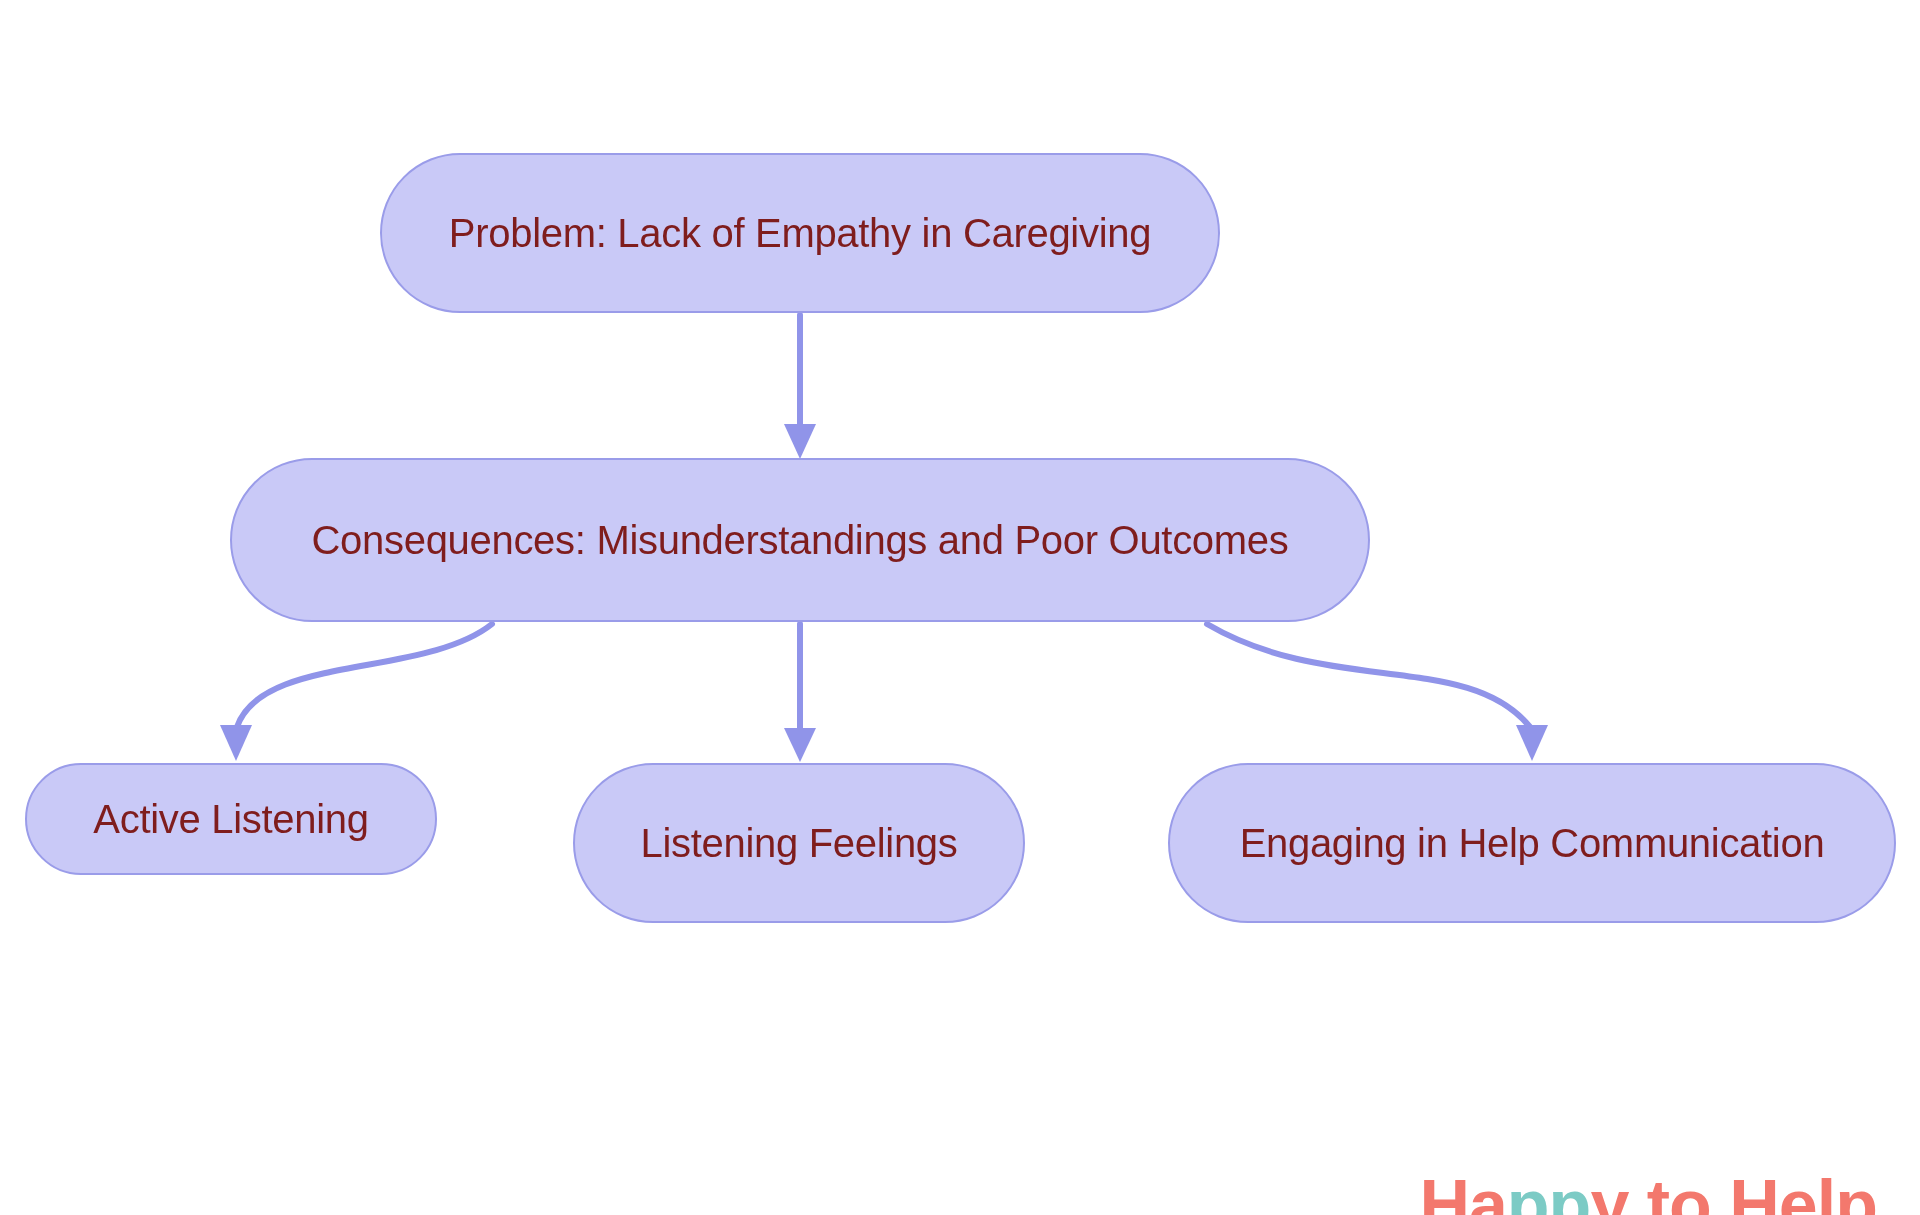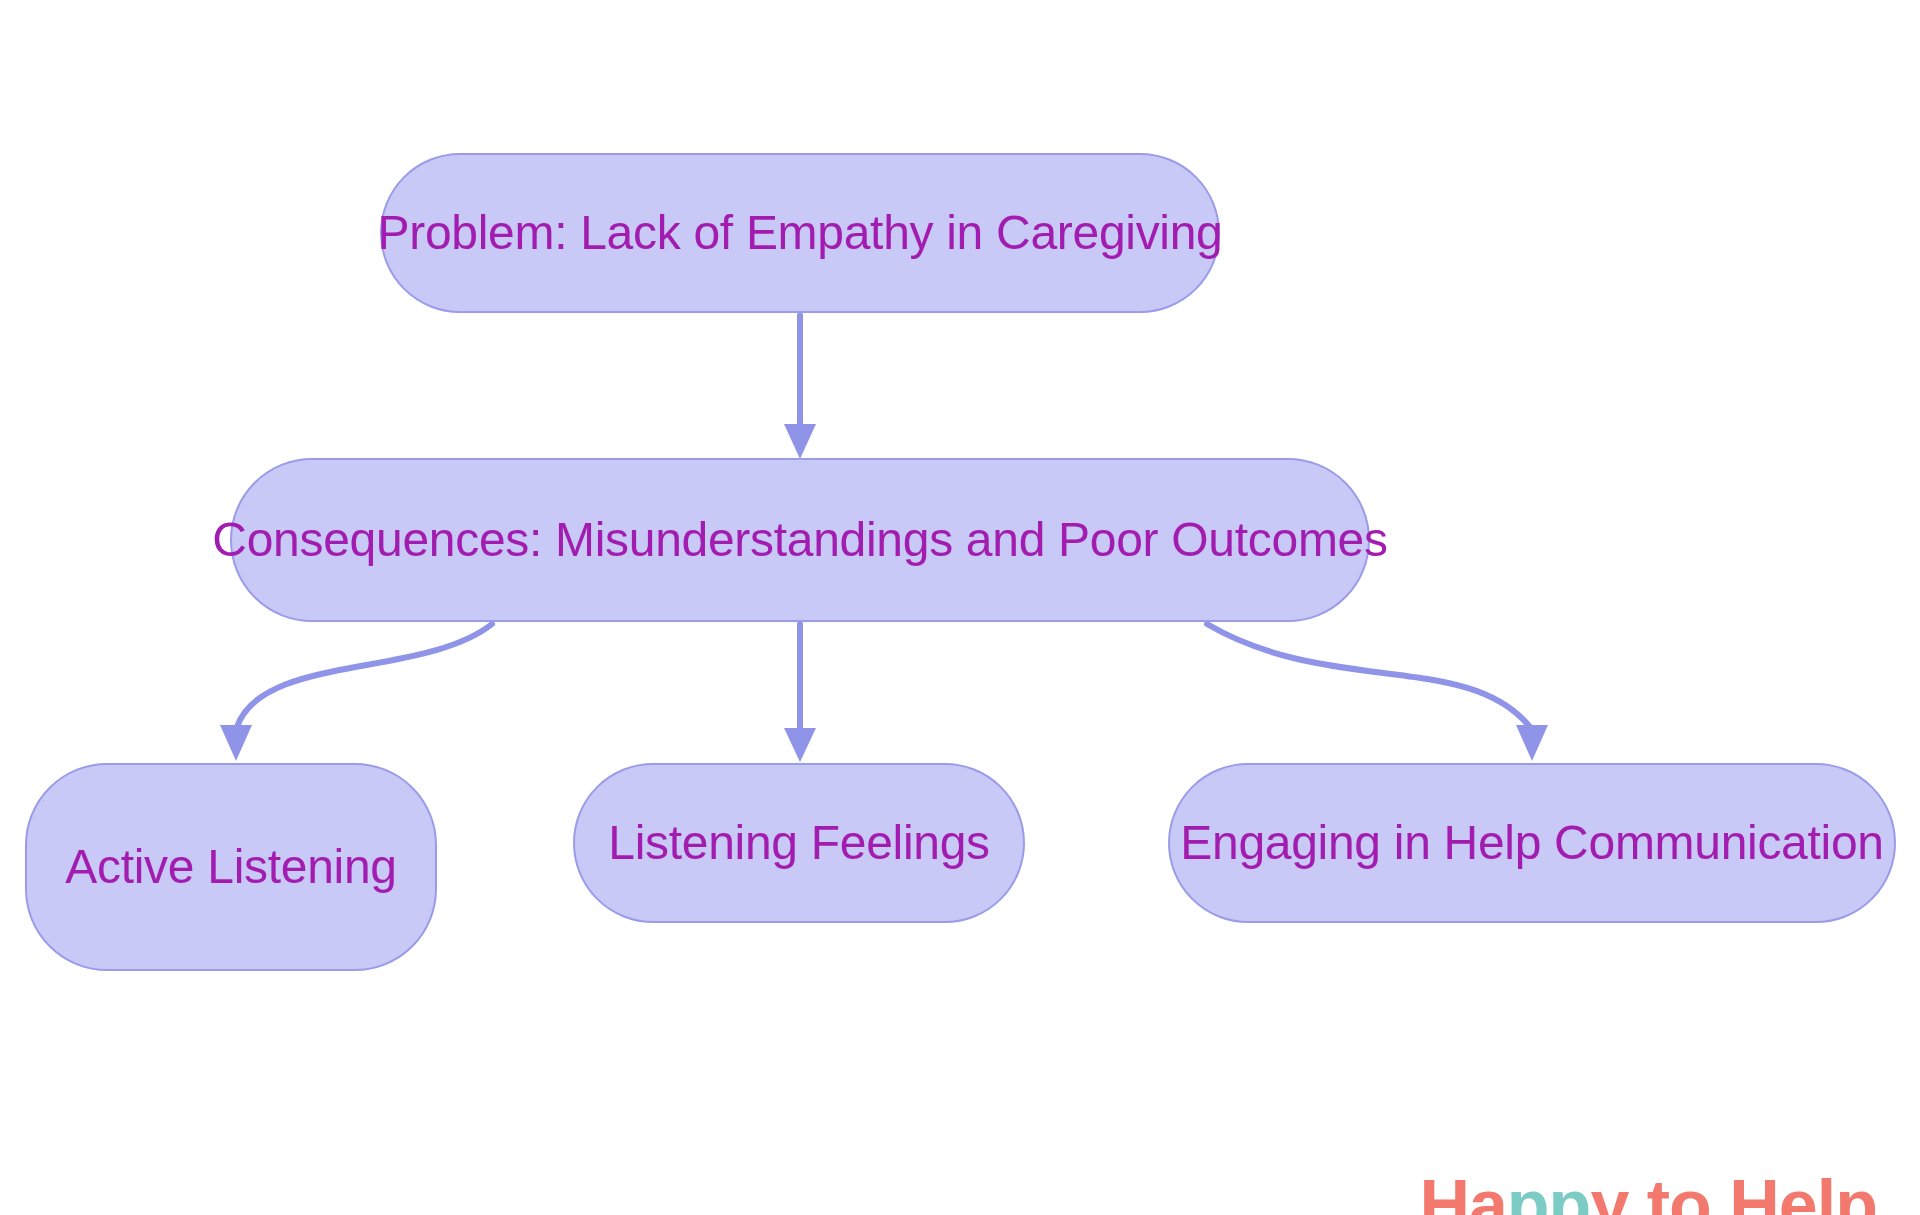--- a/index.html
+++ b/index.html
@@ -28,30 +28,30 @@
     box-sizing: border-box;
     background: #c9c9f7;
     border: 2px solid #9a9ce9;
     border-radius: 82px;
     display: flex;
     align-items: center;
     justify-content: center;
     text-align: center;
   }
   .node .label {
-    color: #a21caf;
-    font-size: 48px;
+    color: #7f1d1d;
+    font-size: 40px;
     letter-spacing: -0.3px;
     line-height: 1.1;
     white-space: nowrap;
     text-align: right;
   }
   .node-problem       { left: 380px;  top: 153px; width: 840px;  height: 160px; }
   .node-consequences  { left: 230px;  top: 458px; width: 1140px; height: 164px; }
-  .node-active        { left: 25px;   top: 763px; width: 412px;  height: 208px; }
+  .node-active        { left: 25px;   top: 763px; width: 412px;  height: 112px; }
   .node-validating    { left: 573px;  top: 763px; width: 452px;  height: 160px; }
   .node-engaging      { left: 1168px; top: 763px; width: 728px;  height: 160px; }
 
   
   .logo {
     position: absolute;
     top: 1106px;
     right: 43px;
     text-align: right;
   }

